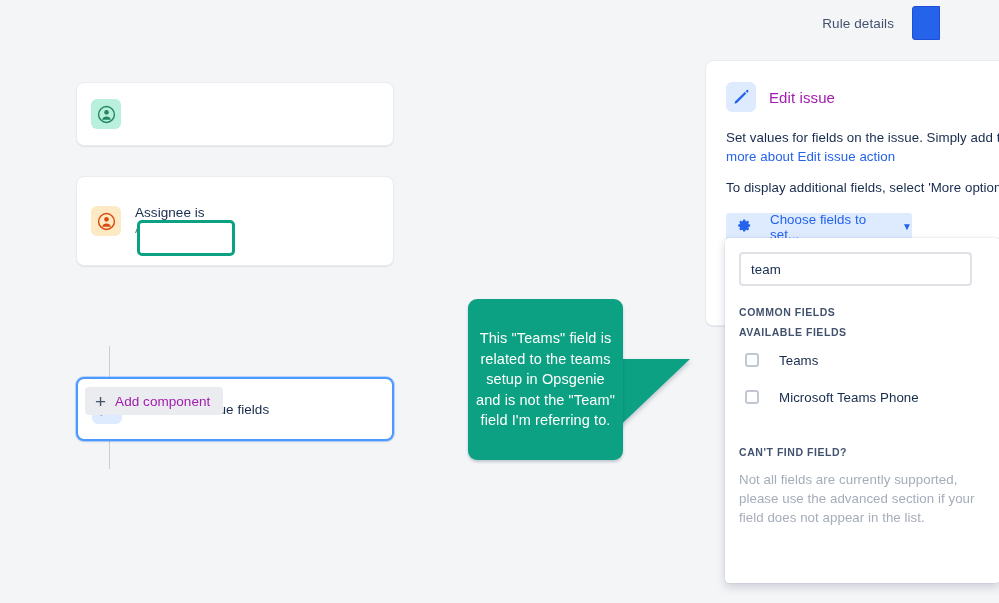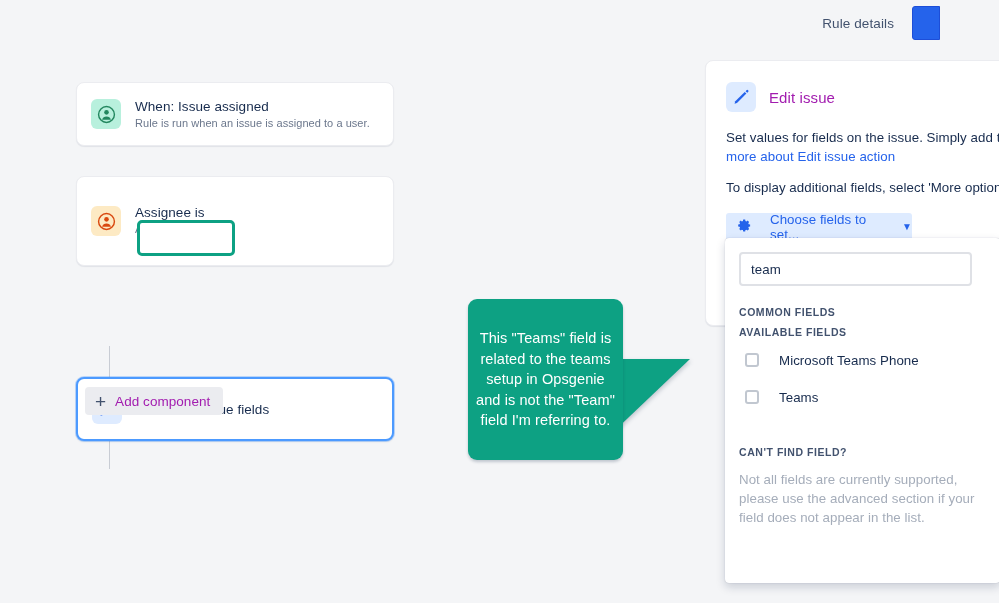--- a/index.html
+++ b/index.html
@@ -356,24 +356,20 @@
   <div class="connector" id="conn2"></div>
   <div class="connector" id="conn3"></div>
 
   <div class="rule-card" id="card-when">
     <div class="card-icon icon-green">
       <svg width="19" height="19" viewBox="0 0 24 24">
         <circle cx="12" cy="12" r="10" fill="none" stroke="#23875f" stroke-width="1.8"></circle>
         <circle cx="12" cy="9.3" r="2.9" fill="#23875f"></circle>
         <path d="M6.4 18.6a5.9 5.9 0 0 1 11.2 0z" fill="#23875f"></path>
       </svg>
-    </div>
-    <div class="card-body">
-      <div class="card-title">When: Issue assigned</div>
-      <div class="card-sub">Rule is run when an issue is assigned to a user.</div>
     </div>
   </div>
 
   <div class="rule-card" id="card-cond">
     <div class="card-icon icon-orange">
       <svg width="19" height="19" viewBox="0 0 24 24">
         <circle cx="12" cy="12" r="10" fill="none" stroke="#d9480f" stroke-width="1.8"></circle>
         <circle cx="12" cy="9.3" r="2.9" fill="#d9480f"></circle>
         <path d="M6.4 18.6a5.9 5.9 0 0 1 11.2 0z" fill="#d9480f"></path>
       </svg>
@@ -446,23 +442,23 @@
   <div id="field-search">
     <span id="field-search-value">team</span>
   </div>
 
   <div class="dd-heading">COMMON FIELDS</div>
 
   <div class="dd-heading dd-sep">AVAILABLE FIELDS</div>
 
   <div class="dd-option">
     <span class="checkbox"></span>
-    <span class="opt-label">Microsoft Teams Phone</span>
+    <span class="opt-label">Teams</span>
   </div>
 
   <div class="dd-option">
     <span class="checkbox"></span>
-    <span class="opt-label">Teams</span>
+    <span class="opt-label">Microsoft Teams Phone</span>
   </div>
 
   <div class="dd-heading" style="margin-top:34px">CAN'T FIND FIELD?</div>
   <div id="dd-footer-note">Not all fields are currently supported, please use the advanced section if your field does not appear in the list.</div>
 </div>
 
 </body></html>

